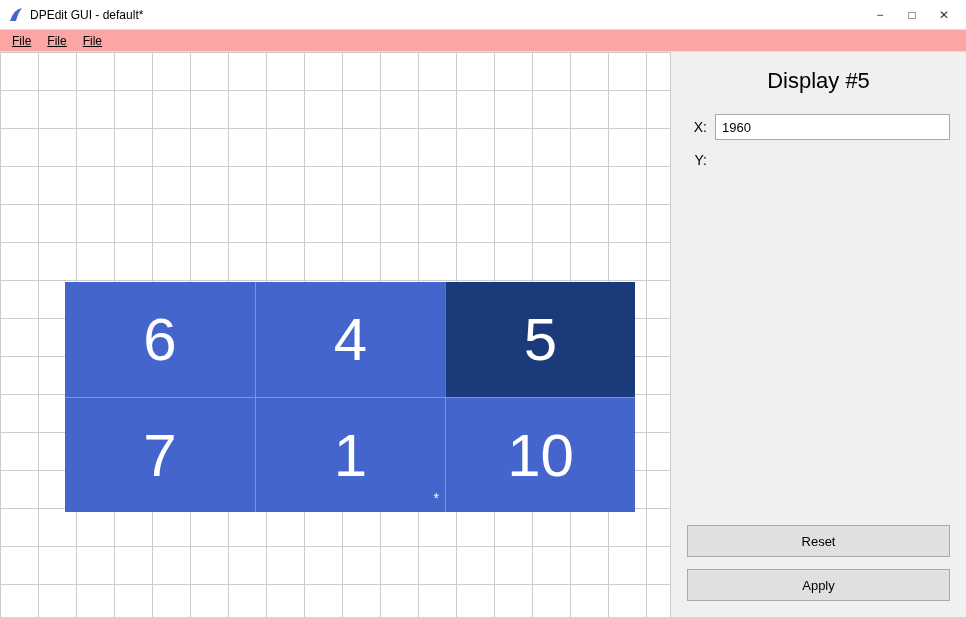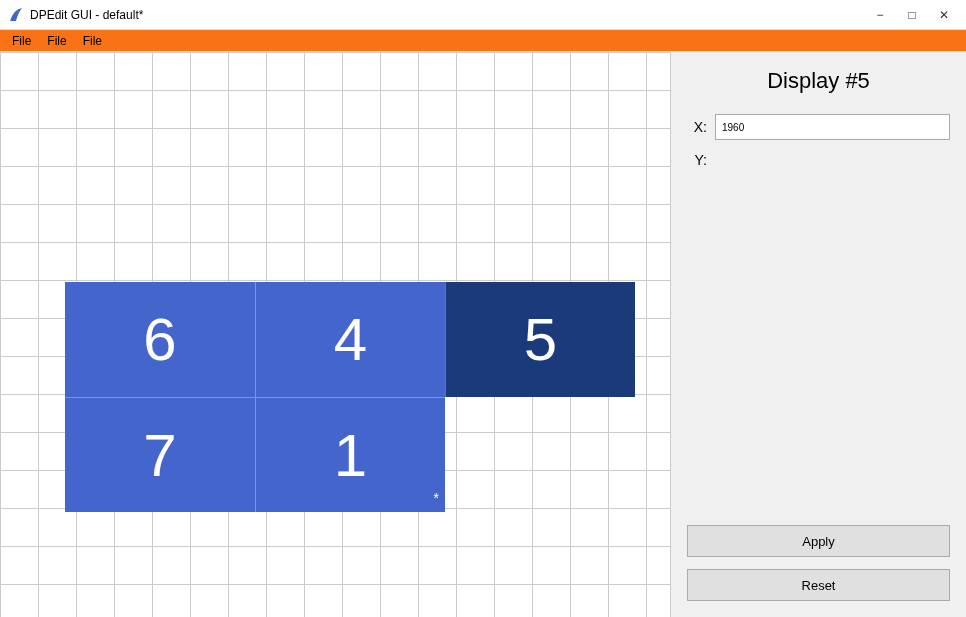--- a/index.html
+++ b/index.html
@@ -48,26 +48,27 @@
       align-items: center;
       justify-content: center;
       font-size: 12px;
       cursor: pointer;
       border-radius: 2px;
       color: #333;
     }
 
     
     .menu-bar {
-      background: #f97316;
+      background: #fca5a5;
       height: 22px;
       display: flex;
       align-items: center;
       padding: 0 4px;
       border-bottom: 1px solid #ddd;
+      text-decoration: underline;
     }
     .menu-item {
       padding: 2px 8px;
       font-size: 12px;
       cursor: pointer;
       color: #000;
     }
 
     
     .main-content {
@@ -181,21 +182,21 @@
       width: 20px;
       text-align: right;
     }
 
     .field-input {
       flex: 1;
       height: 26px;
       border: 1px solid #aaa;
       background: white;
       padding: 0 6px;
-      font-size: 10px;
+      font-size: 13px;
       outline: none;
     }
 
     .spacer { flex: 1; }
 
     .panel-btn {
       width: 100%;
       height: 32px;
       background: #e0e0e0;
       border: 1px solid #aaa;
@@ -254,36 +255,39 @@
         </div>
 
         <div class="display-row">
           <div class="display-cell blue">
             <span>7</span>
           </div>
           <div class="display-cell blue">
             <span>1</span>
             <span class="asterisk">*</span>
           </div>
+          <div class="display-cell blue">
+            <span>10</span>
+          </div>
         </div>
       </div>
     </div>
   </div>
 
   <div class="right-panel">
     <div class="panel-title">Display #5</div>
 
     <div class="field-row">
       <span class="field-label">X:</span>
       <input class="field-input" type="text" value="1960" style="">
     </div>
 
     <div class="field-row">
       <span class="field-label">Y:</span>
     </div>
 
     <div class="spacer"></div>
 
+    <button class="panel-btn">Reset</button>
     <button class="panel-btn">Apply</button>
-    <button class="panel-btn">Reset</button>
   </div>
 
 </div>
 
 </body></html>

